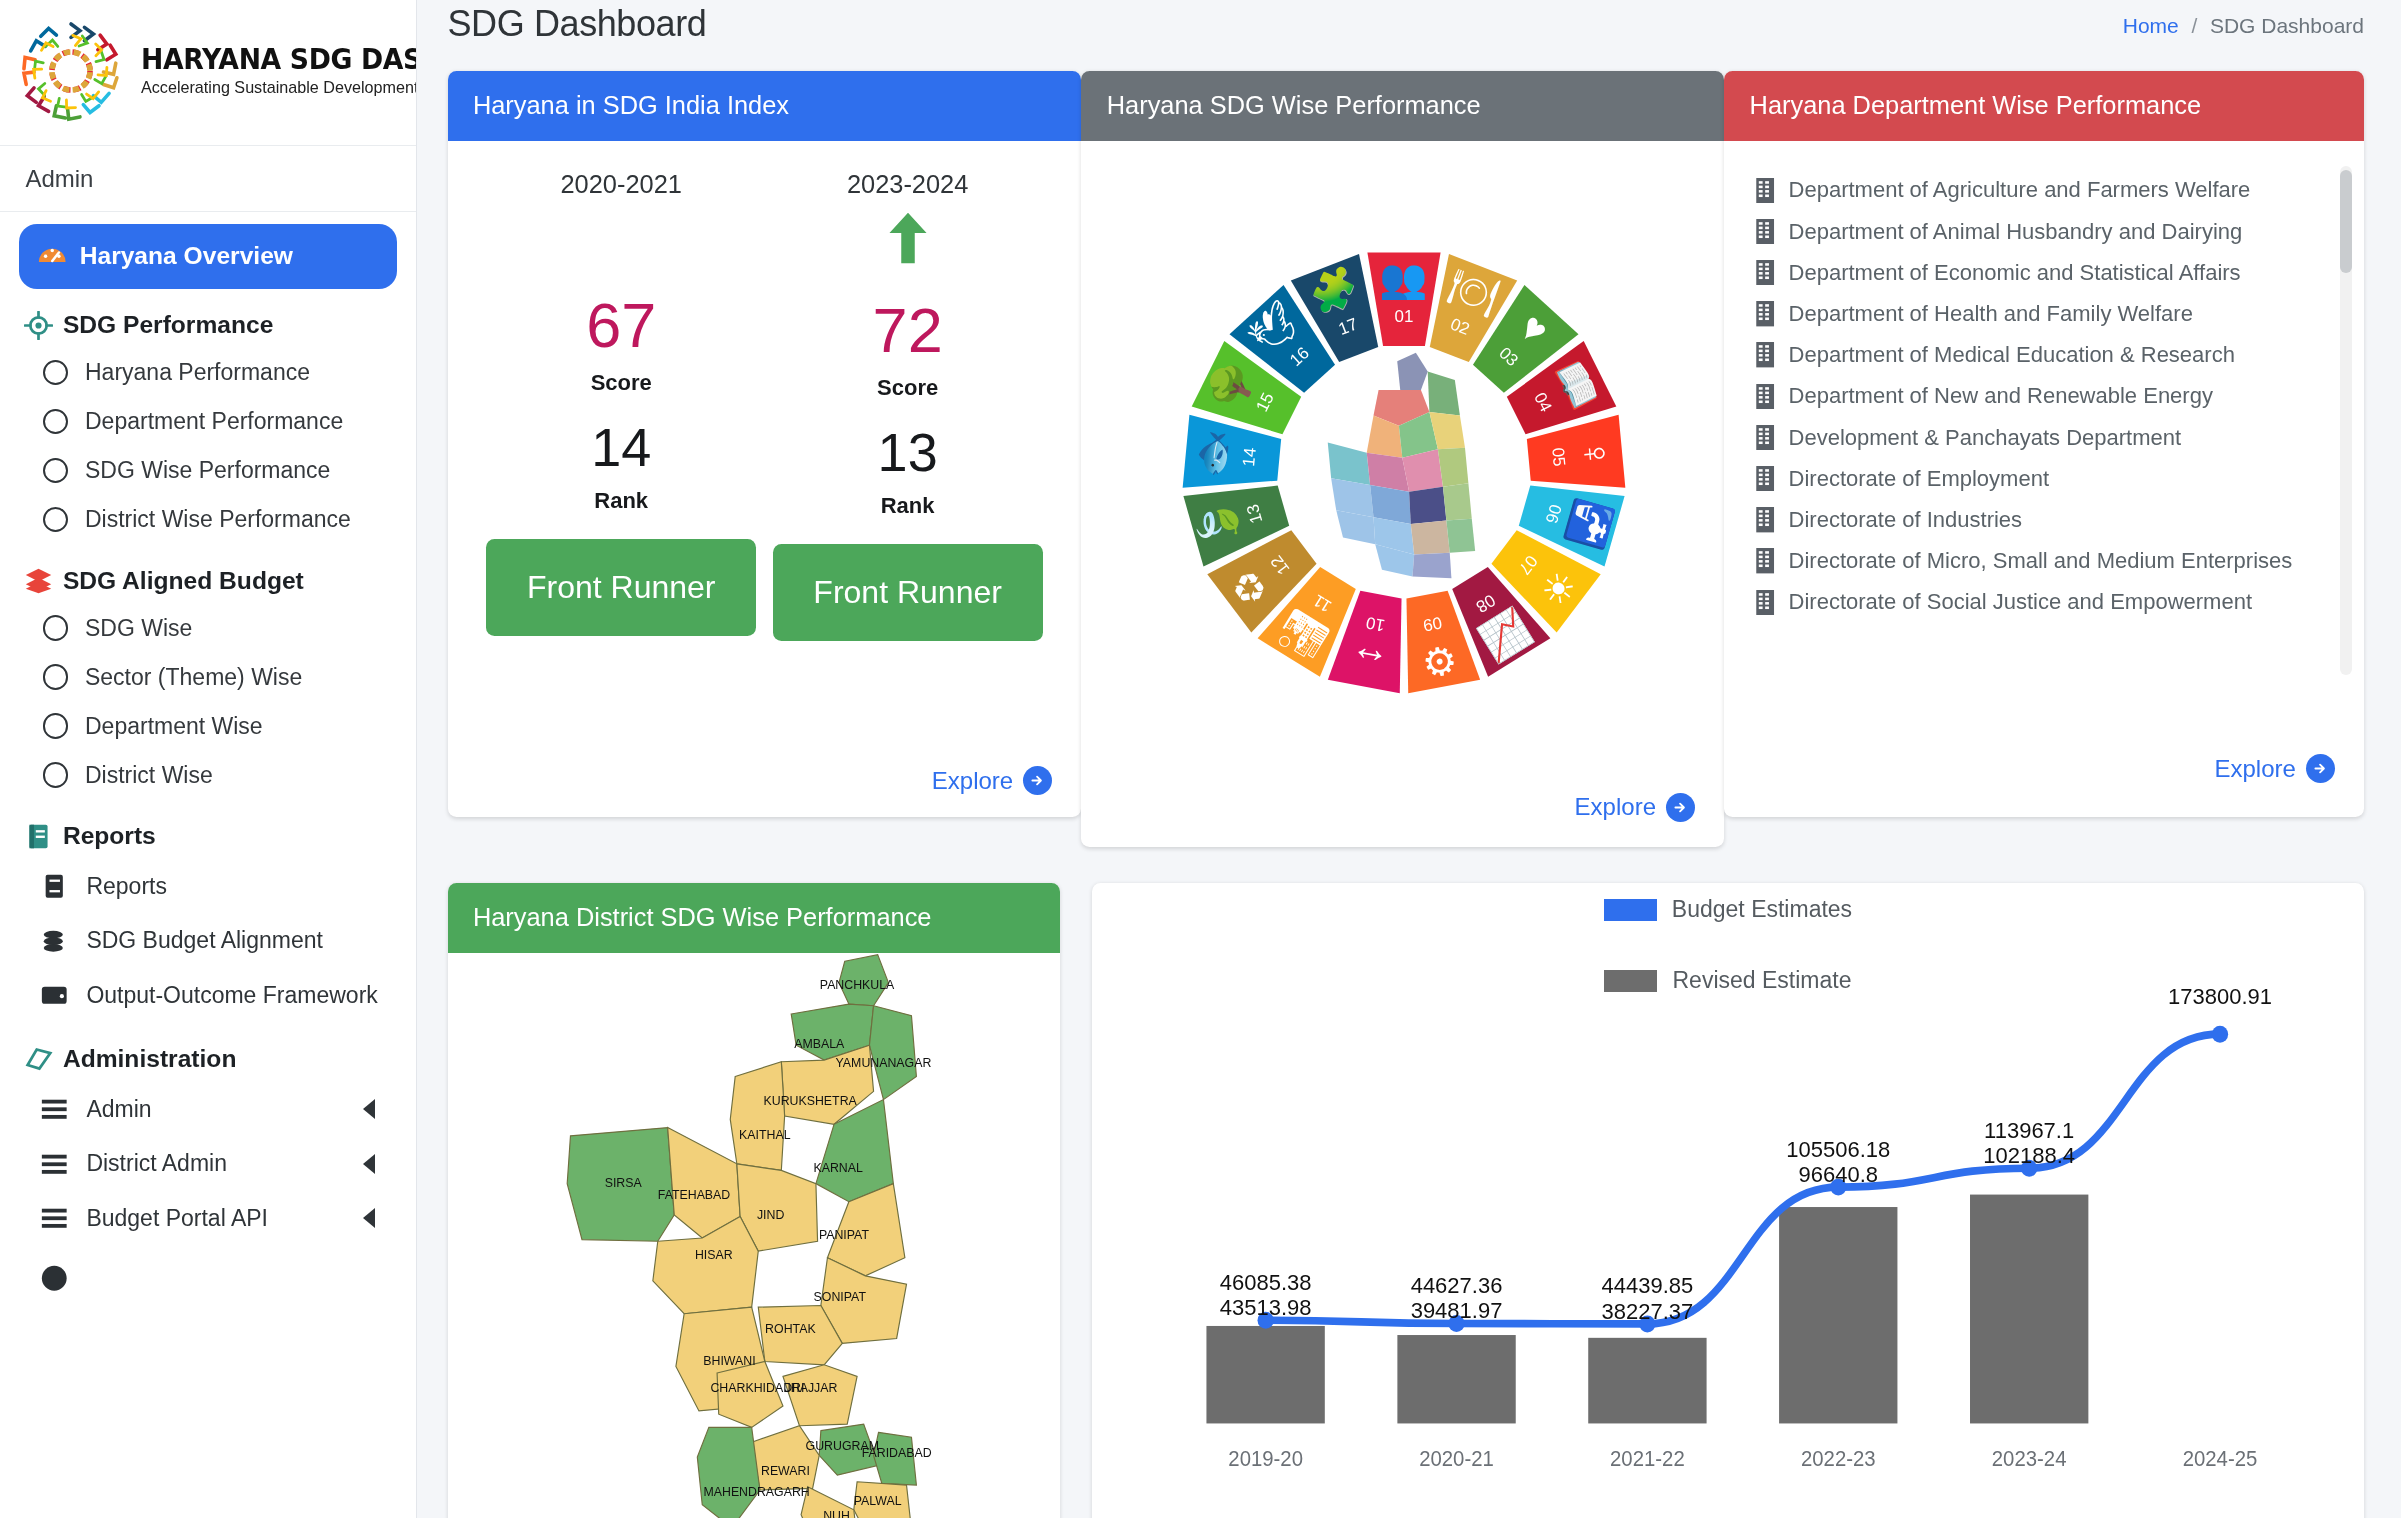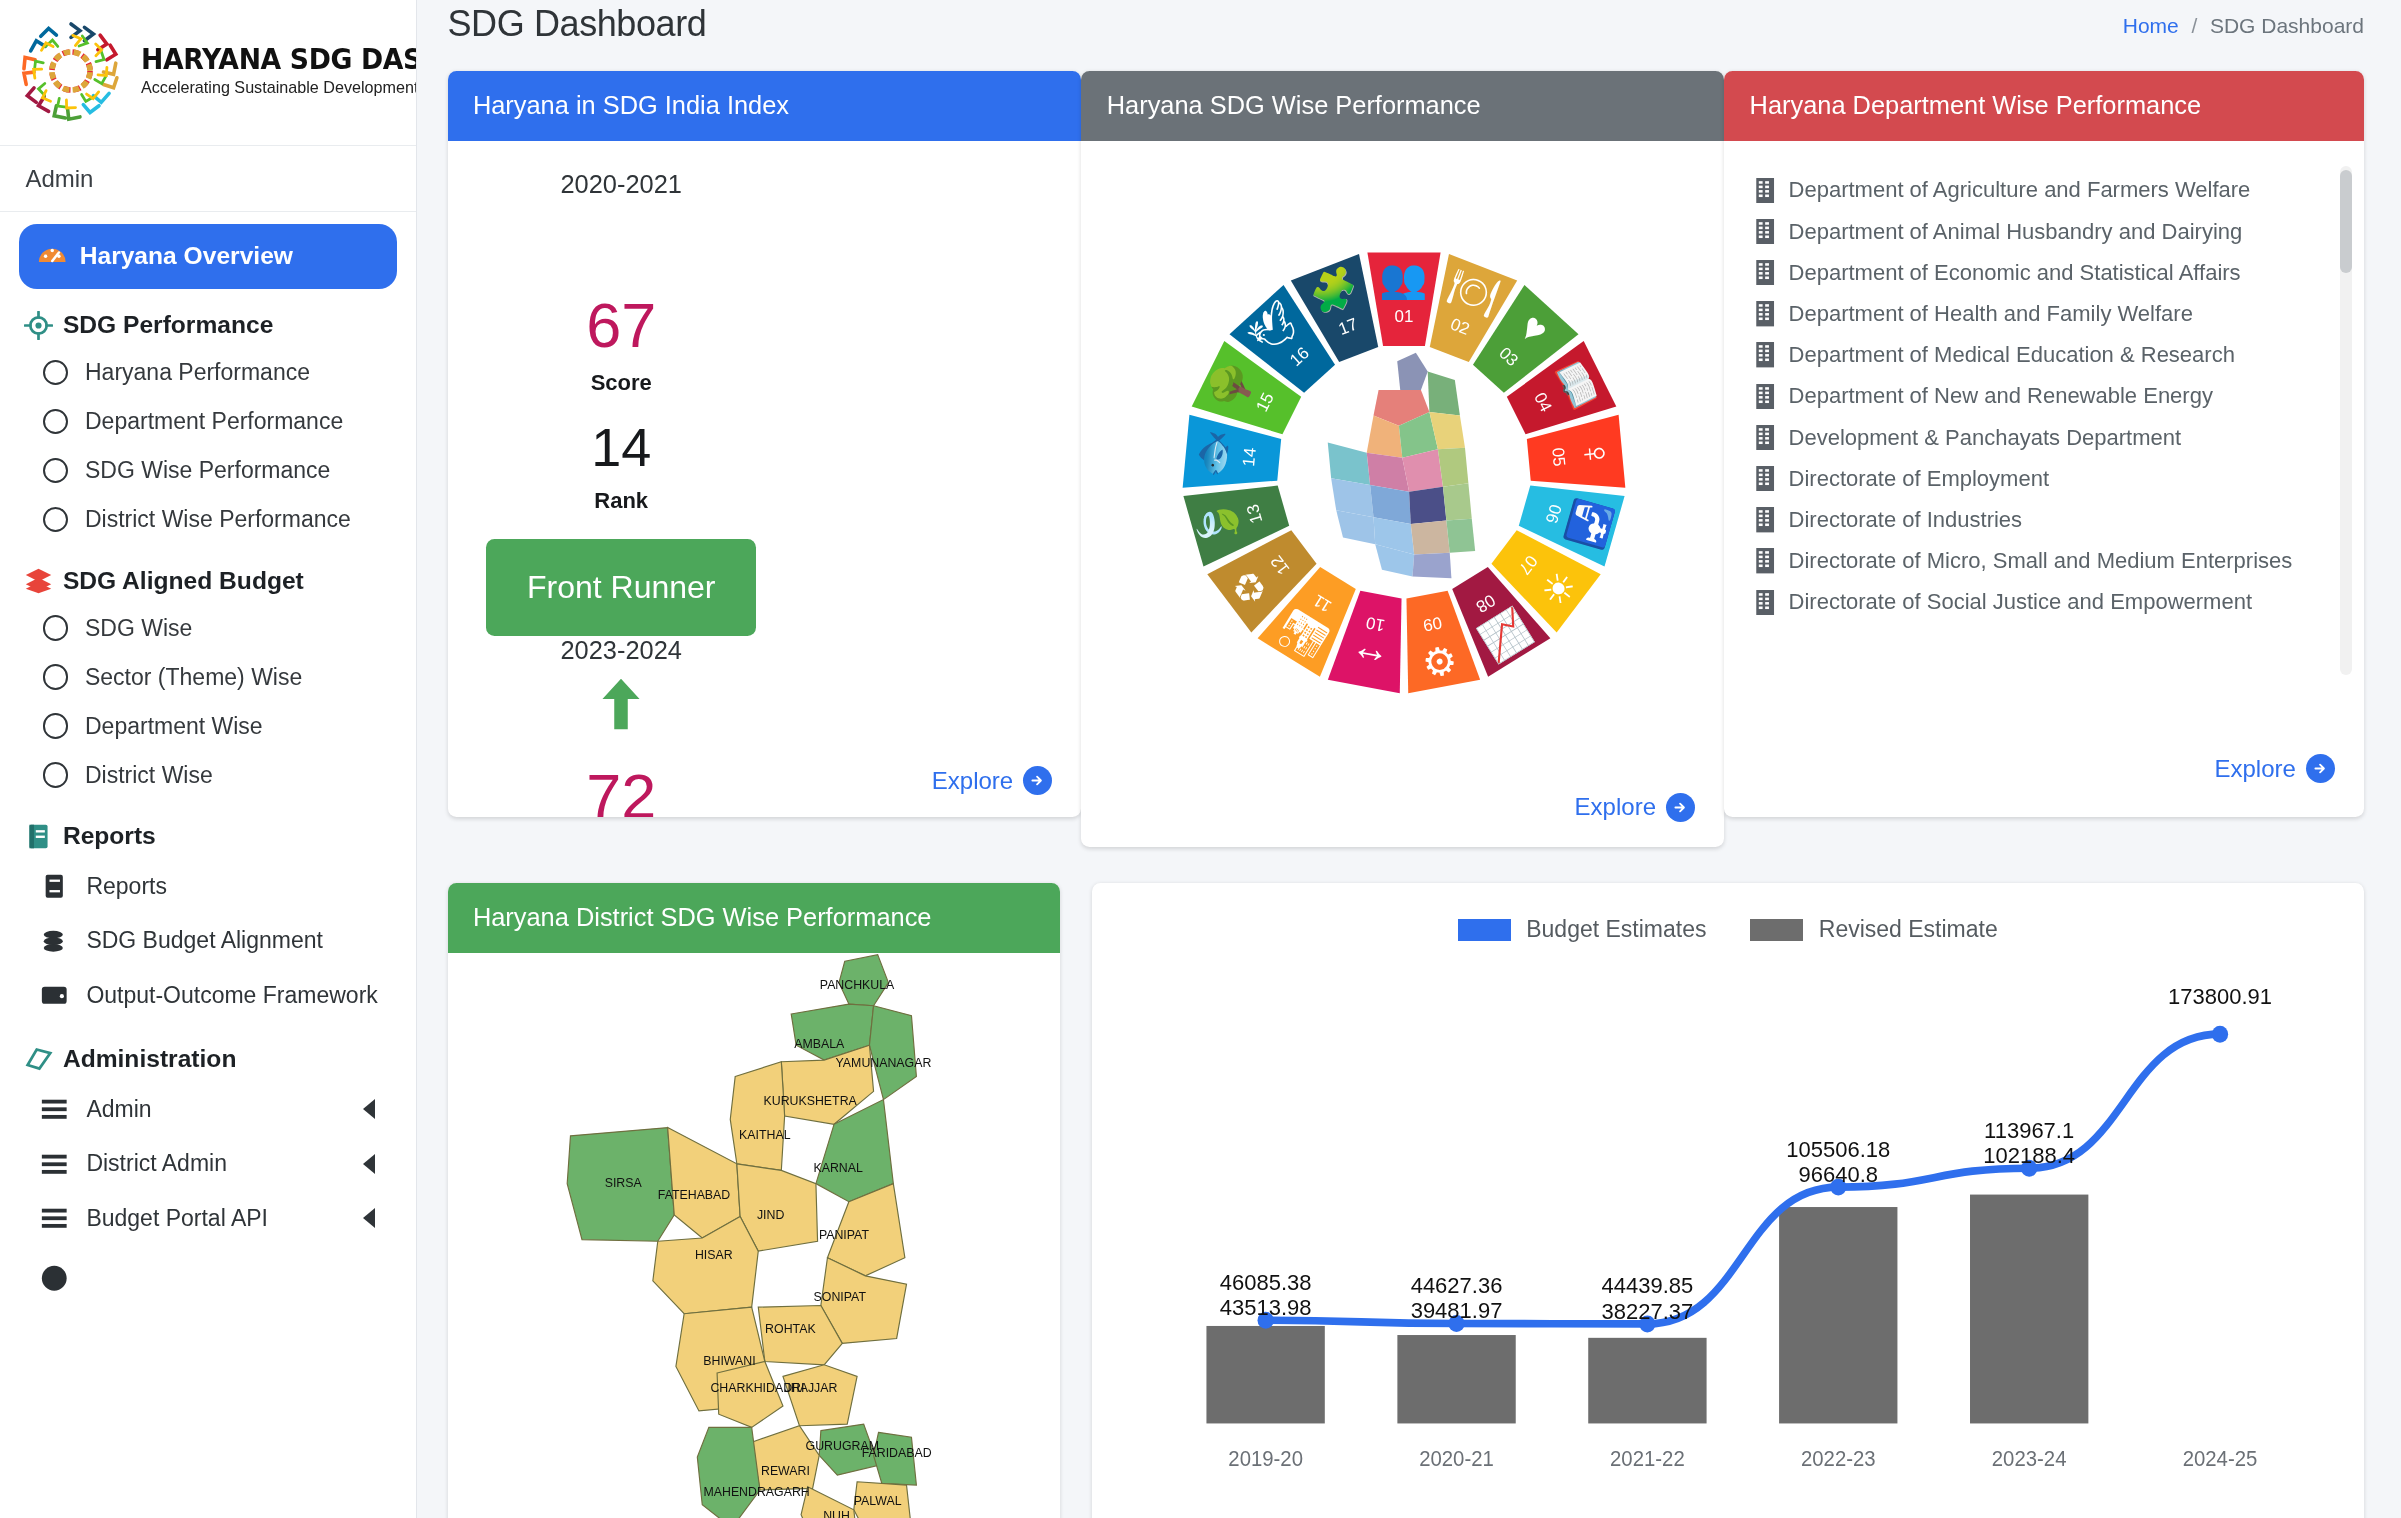--- a/index.html
+++ b/index.html
@@ -104,21 +104,21 @@
 
   .c1 { width: 637px; height: 746px; }
   .c2 { width: 762x; }
   .c2 { width: 646px; height: 776px; }
   .c3 { width: 643px; height: 746px; }
   .c4 { width: 637px; height: 661px; }
   .c5 { width: 1324px; height: 661px; }
 
   
   .idx-body { padding: 29px 30.5px 0 30.5px; }
-  .idx-cols { display: flex; flex-direction: column; }
+  .idx-cols { display: flex; }
   .idx-col { width: 50%; text-align: center; }
   .idx-year { font-size: 25.4px; color: #2f3438; }
   .arrow-up { margin: 12px auto 0 auto; display:block; }
   .arrow-spacer { height: 61px; }
   .idx-score { font-size: 63px; font-weight: 400; color: #be185d; line-height: 1; margin-top: 34px; }
   .idx-lbl { font-size: 22px; font-weight: 700; color: #17191c; margin-top: 13.6px; }
   .idx-rank { font-size: 54px; color: #17191c; line-height: 1; margin-top: 24px; }
   .btn-fr {
     display:block; width: 270px; margin: 25.4px auto 0 auto;
     background: #4ca75a; color: #fff; border: none; border-radius: 8.5px;
@@ -154,21 +154,22 @@
     background: #c9cccf; border-radius: 6px;
   }
 
   
   .map-body { height: 593px; overflow: hidden; position: relative; }
 
   
   .chart-body { position: relative; height: 593px; }
   .legend {
     display: flex; justify-content: center; align-items: center; gap: 44px;
-    padding-top: 33px;
+    padding-top: 13px;
+    flex-direction: column;
   }
   .lg-item { display: flex; align-items: center; gap: 15.3px; }
   .lg-swatch { width: 53px; height: 22px; display:block;}
   .lg-text { font-size: 23px; color: #555b60; }
   .plot { position: absolute; left: 0; top: 81px; width: 100%; height: 512px; }
 </style>
 </head>
 <body>
 
 <div class="app">

